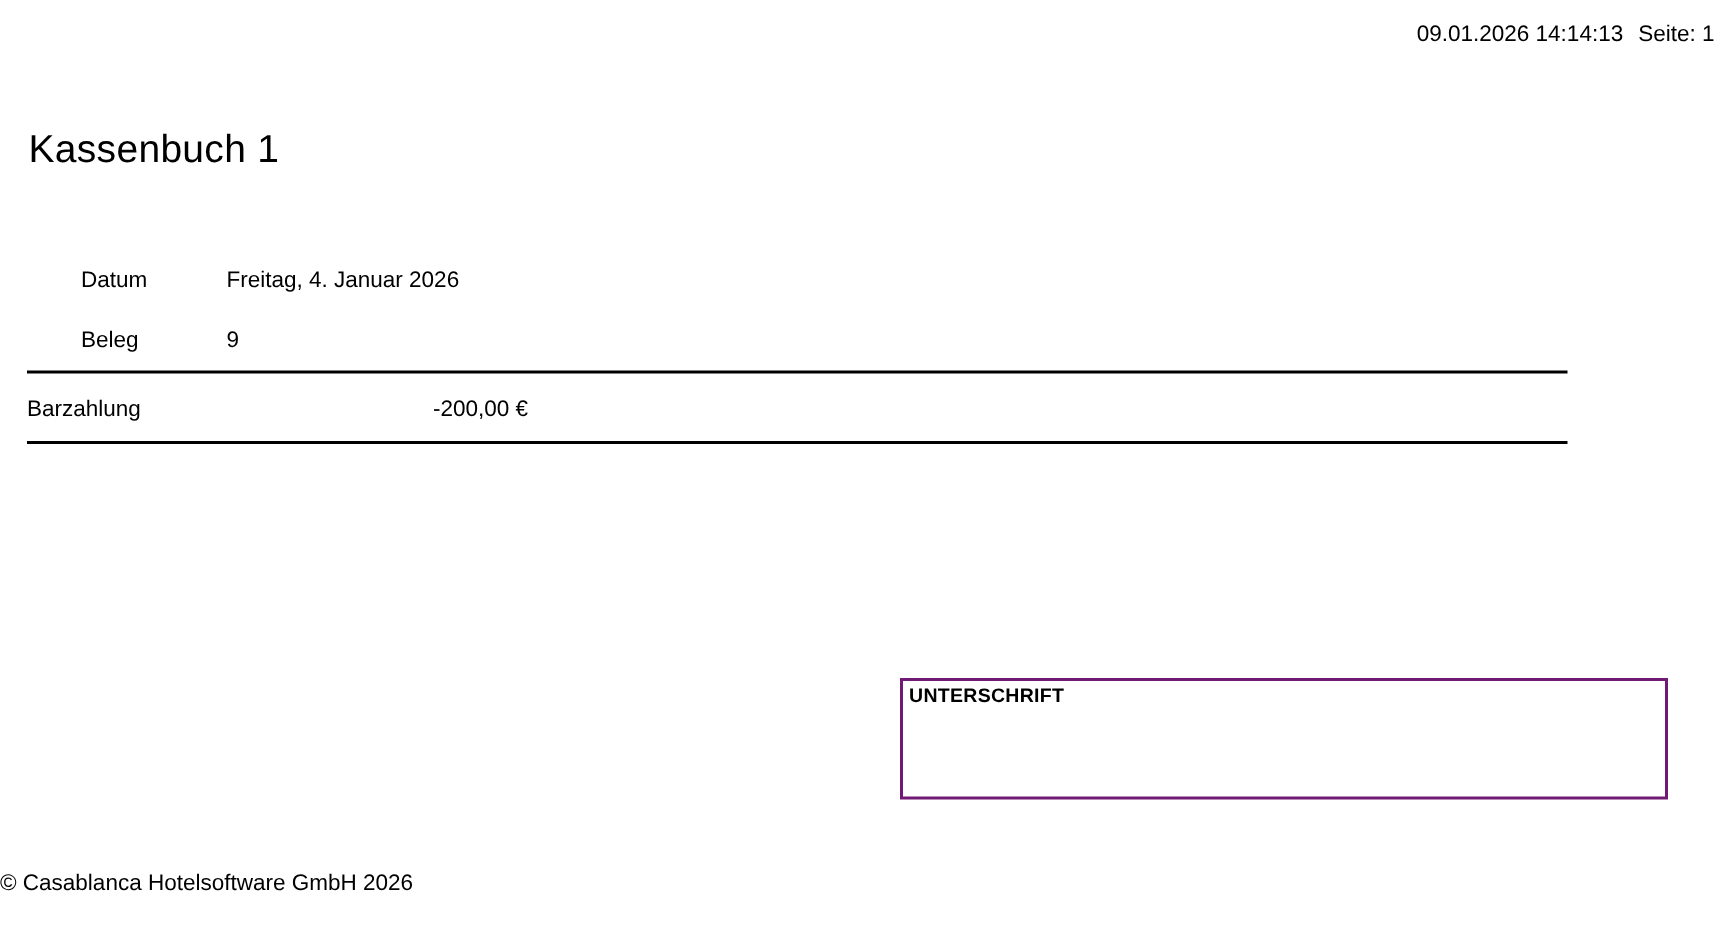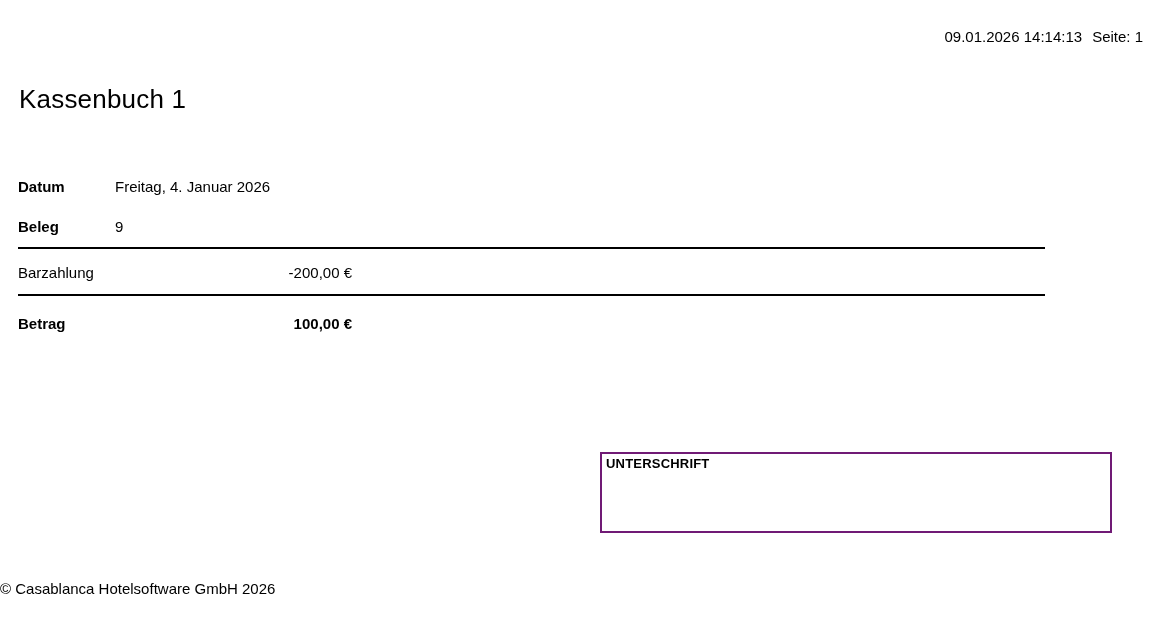--- a/index.html
+++ b/index.html
@@ -10,21 +10,21 @@
   }
   .page {
     position: relative;
     width: 1153px;
     height: 619px;
     background: #ffffff;
     overflow: hidden;
   }
   .print-header {
     position: absolute;
-    top: 28px;
+    top: 14px;
     right: 10px;
     font-size: 15px;
     white-space: nowrap;
   }
   .print-header .page-label { margin-left: 10px; }
   .report-title {
     position: absolute;
     top: 84px;
     left: 19px;
     font-size: 26px;
@@ -32,21 +32,22 @@
     letter-spacing: 0.2px;
   }
   .info-row {
     position: absolute;
     left: 18px;
     display: flex;
     font-size: 15px;
   }
   .info-row .info-label {
     width: 97px;
-    font-weight: 700;
+    font-weight: 400;
+    margin-left: 36px;
   }
   .row-datum { top: 178px; }
   .row-beleg { top: 218px; }
   .rule {
     position: absolute;
     left: 18px;
     width: 1027px;
     height: 2px;
     background: #000000;
   }
@@ -120,24 +121,20 @@
 
   <div class="rule rule-1"></div>
 
   <div class="txn-row">
     <span class="txn-method">Barzahlung</span>
     <span class="txn-amount">-200,00 €</span>
   </div>
 
   <div class="rule rule-2"></div>
 
-  <div class="total-row">
-    <span class="total-label">Betrag</span>
-    <span class="total-amount">100,00 €</span>
-  </div>
 
   <div class="signature-box">
     <div class="signature-label">UNTERSCHRIFT</div>
   </div>
 
   <div class="footer">© Casablanca Hotelsoftware GmbH 2026</div>
 
 </div>
 
 </body></html>

